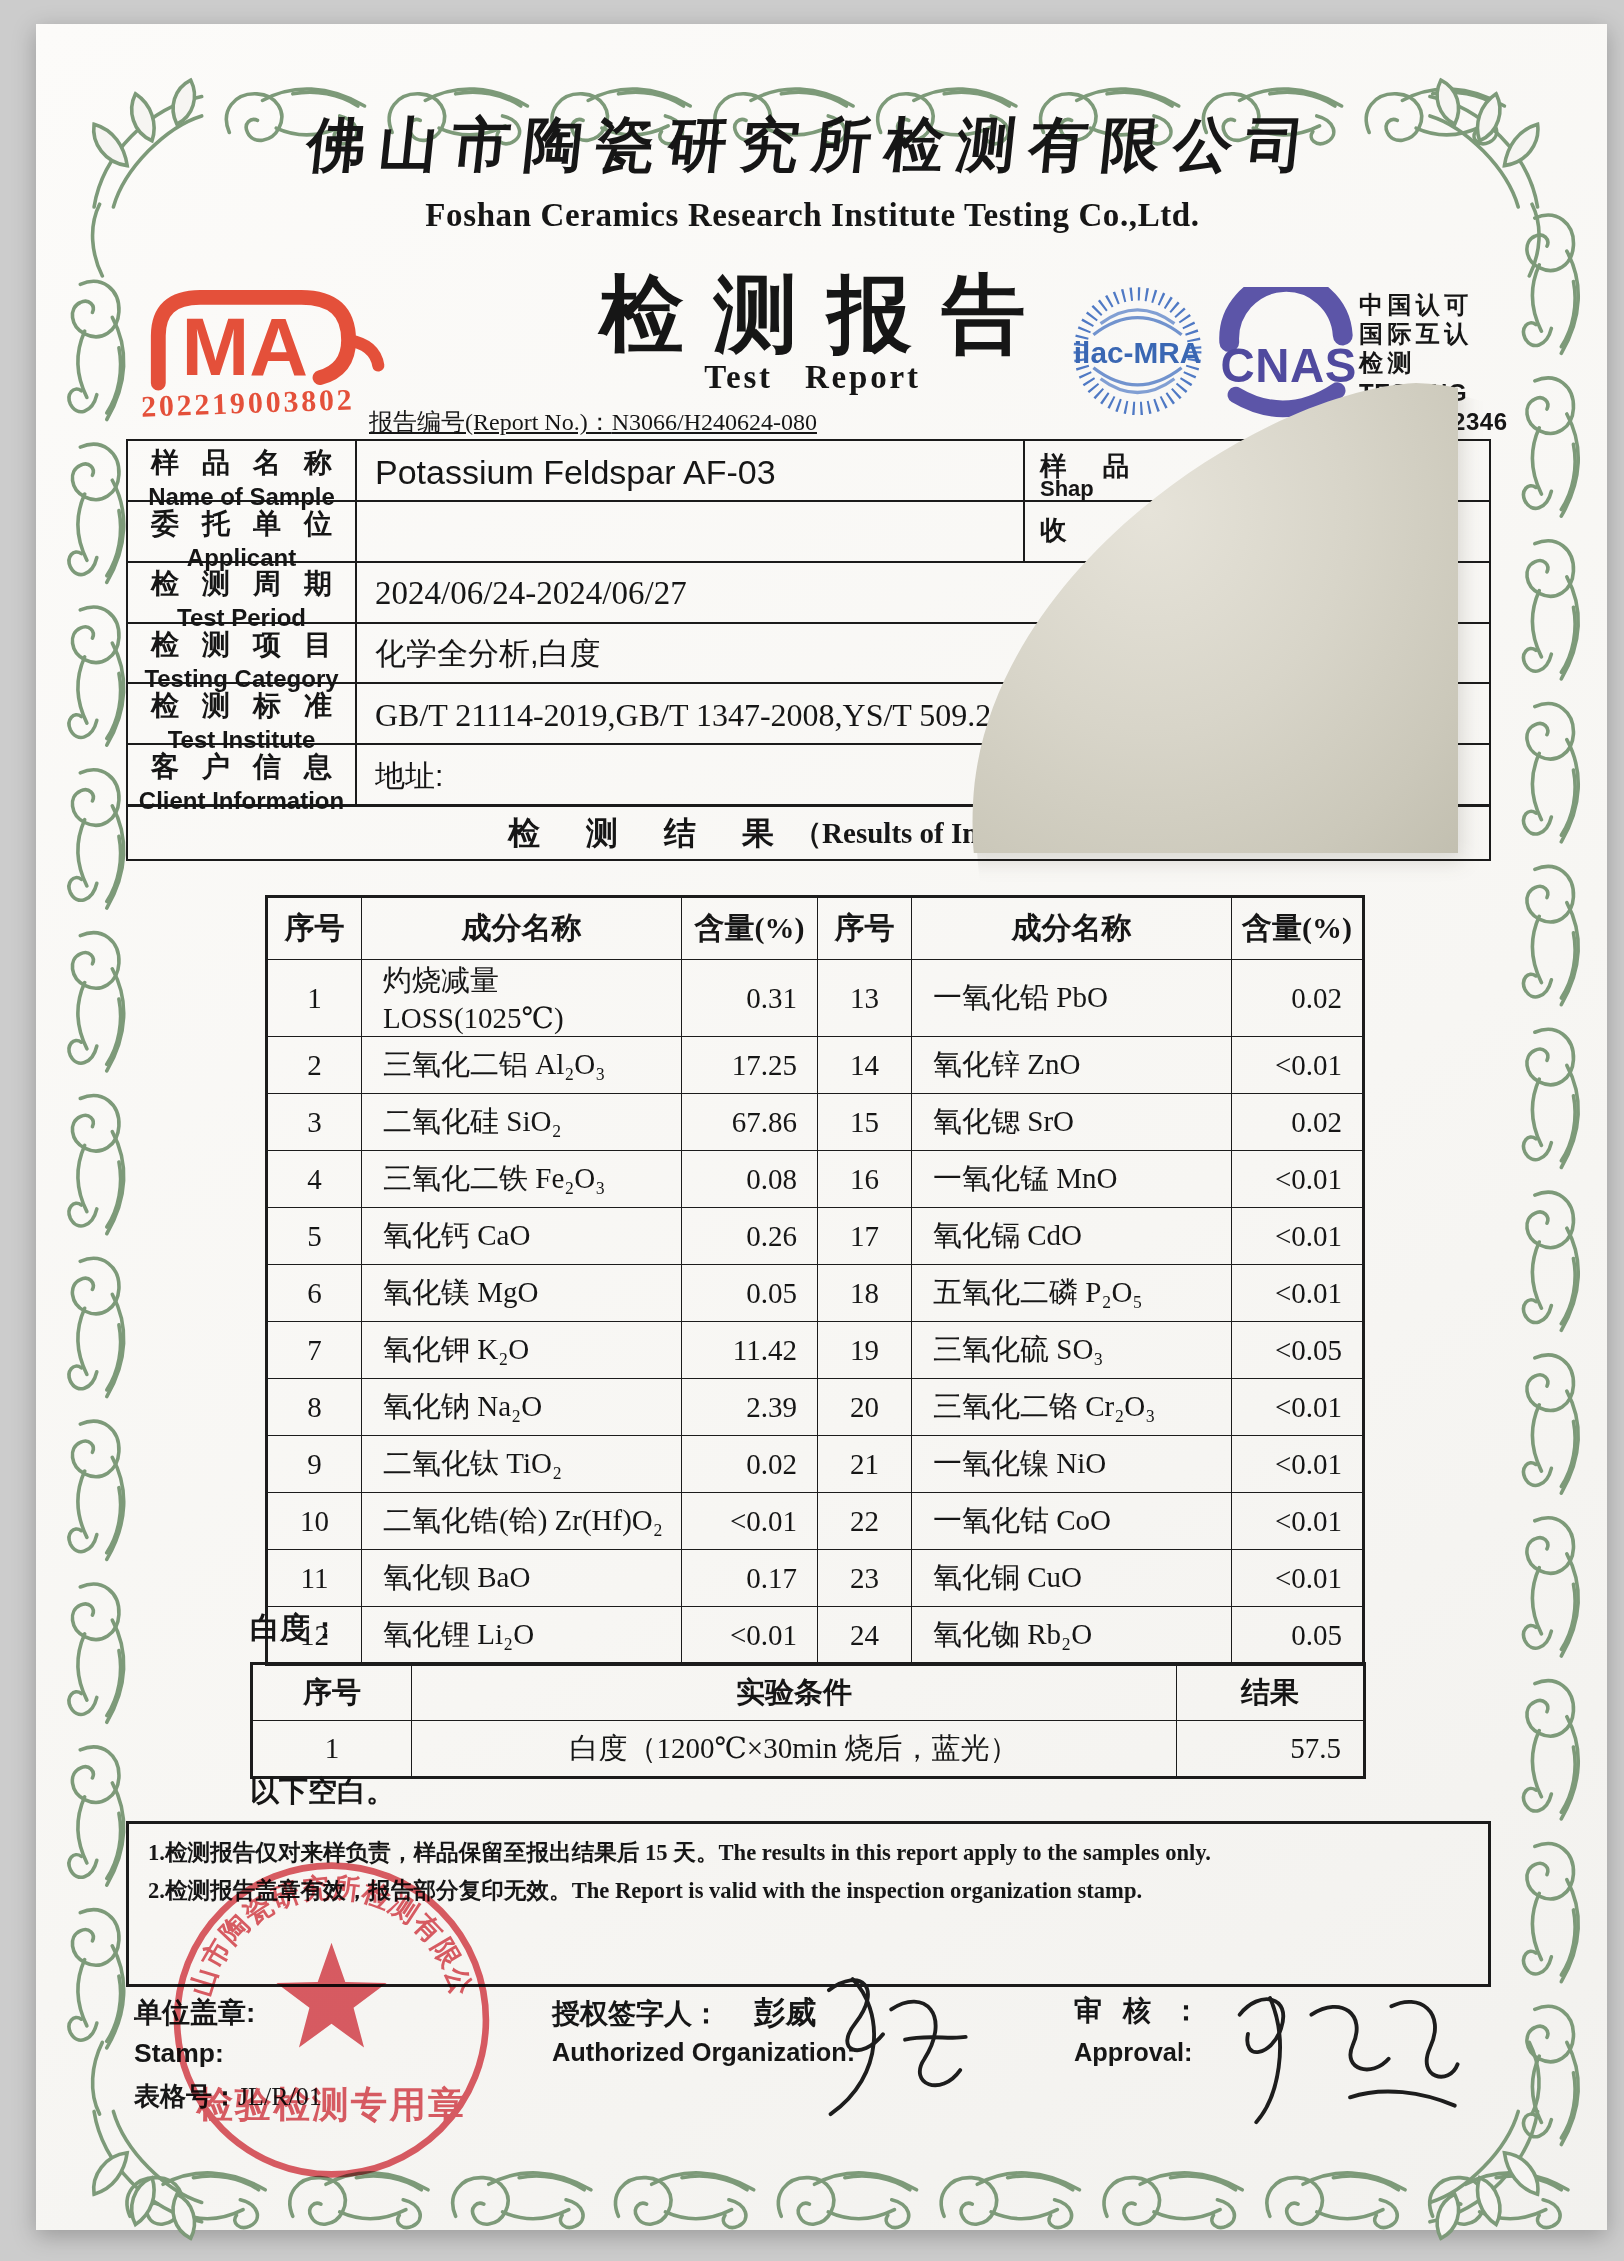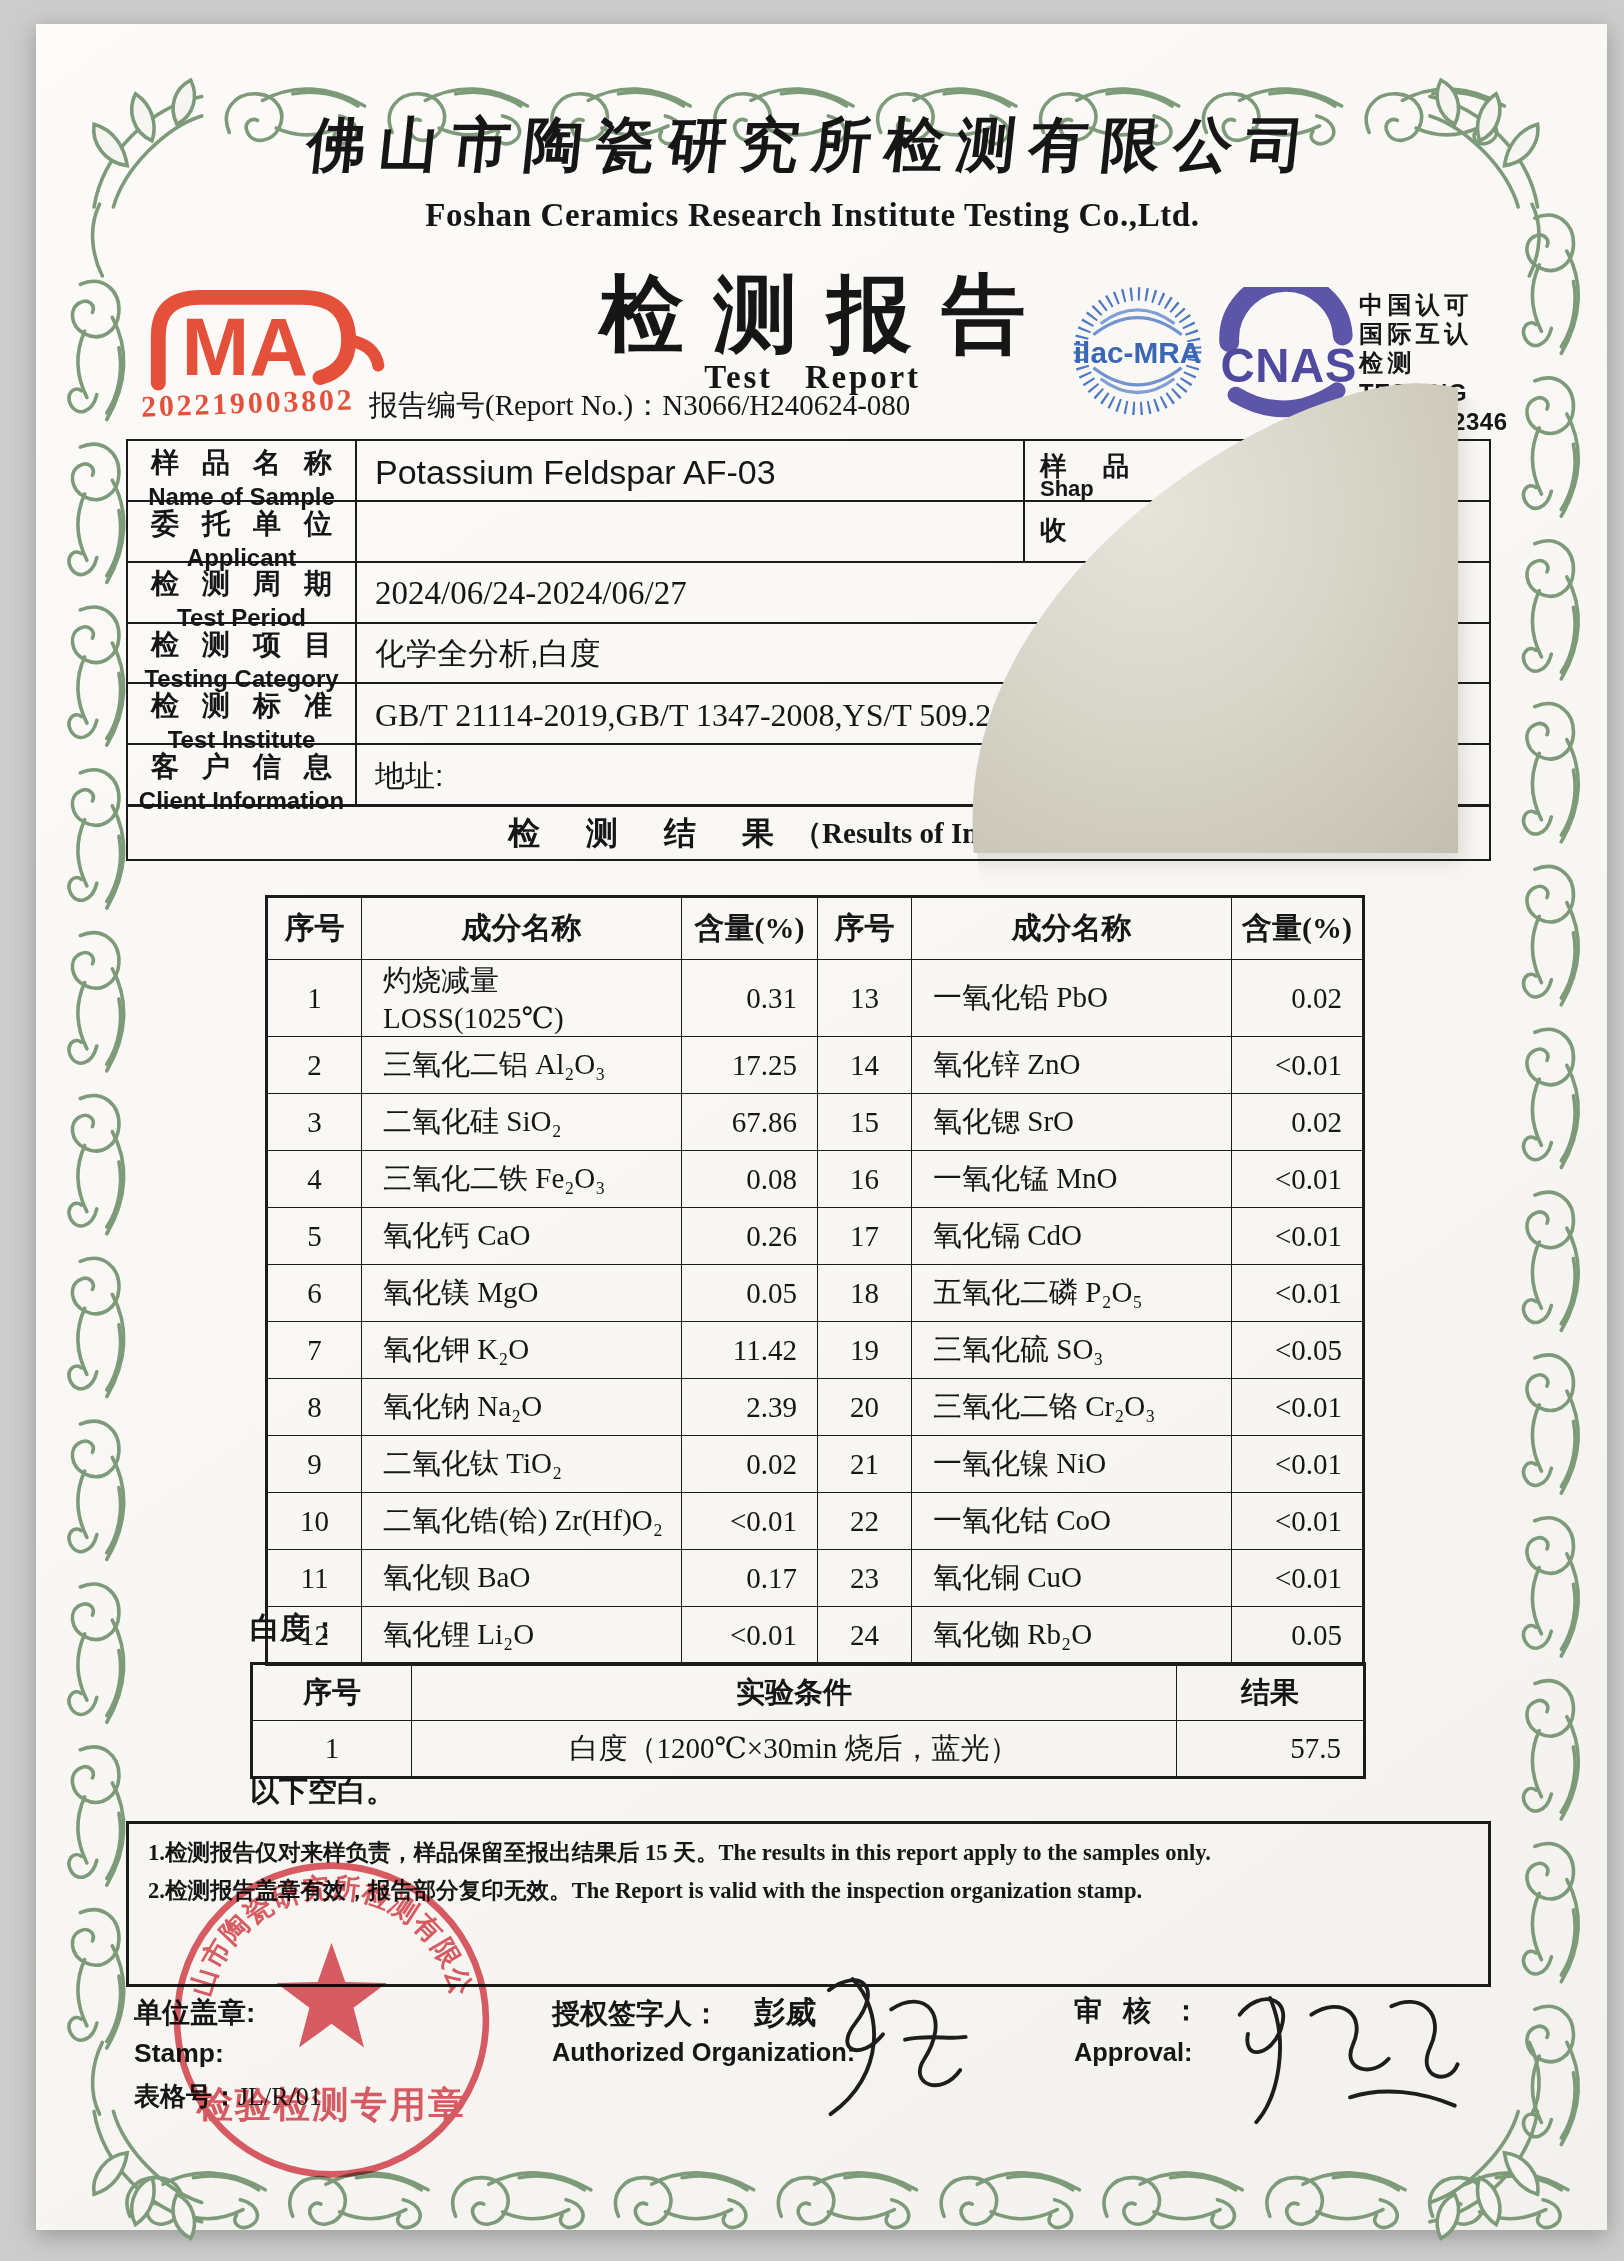--- a/index.html
+++ b/index.html
@@ -14,21 +14,21 @@
     left:36px;top:24px;width:1571px;height:2206px;
     background:linear-gradient(145deg,#fcfbf9 0%,#f7f6f3 60%,#f2f1ee 100%);
     box-shadow:0 5.5px 22px rgba(0,0,0,.25);
   }
   .sans{font-family:"Liberation Sans","DejaVu Sans",sans-serif;}
   .center{left:0;right:0;text-align:center;}
   .company-cn{top:106px;font-size:59px;font-weight:bold;letter-spacing:13.2px;transform:skewX(-6deg);z-index:10;}
   .company-en{top:197px;font-size:33px;font-weight:600;letter-spacing:0.6px;z-index:10;}
   .title-cn{top:258px;font-size:84px;font-weight:bold;letter-spacing:30px;padding-left:30px;z-index:10;}
   .title-en{top:359px;font-size:33px;font-weight:600;word-spacing:21px;letter-spacing:2.8px;z-index:10;}
-  .report-line{left:369px;top:386px;font-size:29px;z-index:10;}
+  .report-line{left:369px;top:406px;font-size:24px;z-index:10;text-decoration:underline;}
   .cma-num{left:141px;top:386px;font-size:30px;font-weight:bold;color:#e4503a;letter-spacing:2.8px;transform:rotate(-2deg);z-index:10;}
   .accred{left:1359px;top:291px;z-index:10;line-height:29px;}
   .accred .cn{font-size:24px;font-weight:bold;letter-spacing:4.4px;}
   .accred .en{font-size:24px;font-weight:bold;font-family:"Liberation Sans",sans-serif;letter-spacing:0.6px;}
   .page-char{left:1362px;top:409px;font-size:29px;z-index:10;}
 
   
   .info{left:126px;top:439px;width:1365px;height:422px;border:2.8px solid #1b1b1b;box-sizing:border-box;z-index:10;background:transparent;}
   .hline{position:absolute;left:0;right:0;height:1.7px;background:#1b1b1b;}
   .vline{position:absolute;width:1.7px;background:#1b1b1b;}

